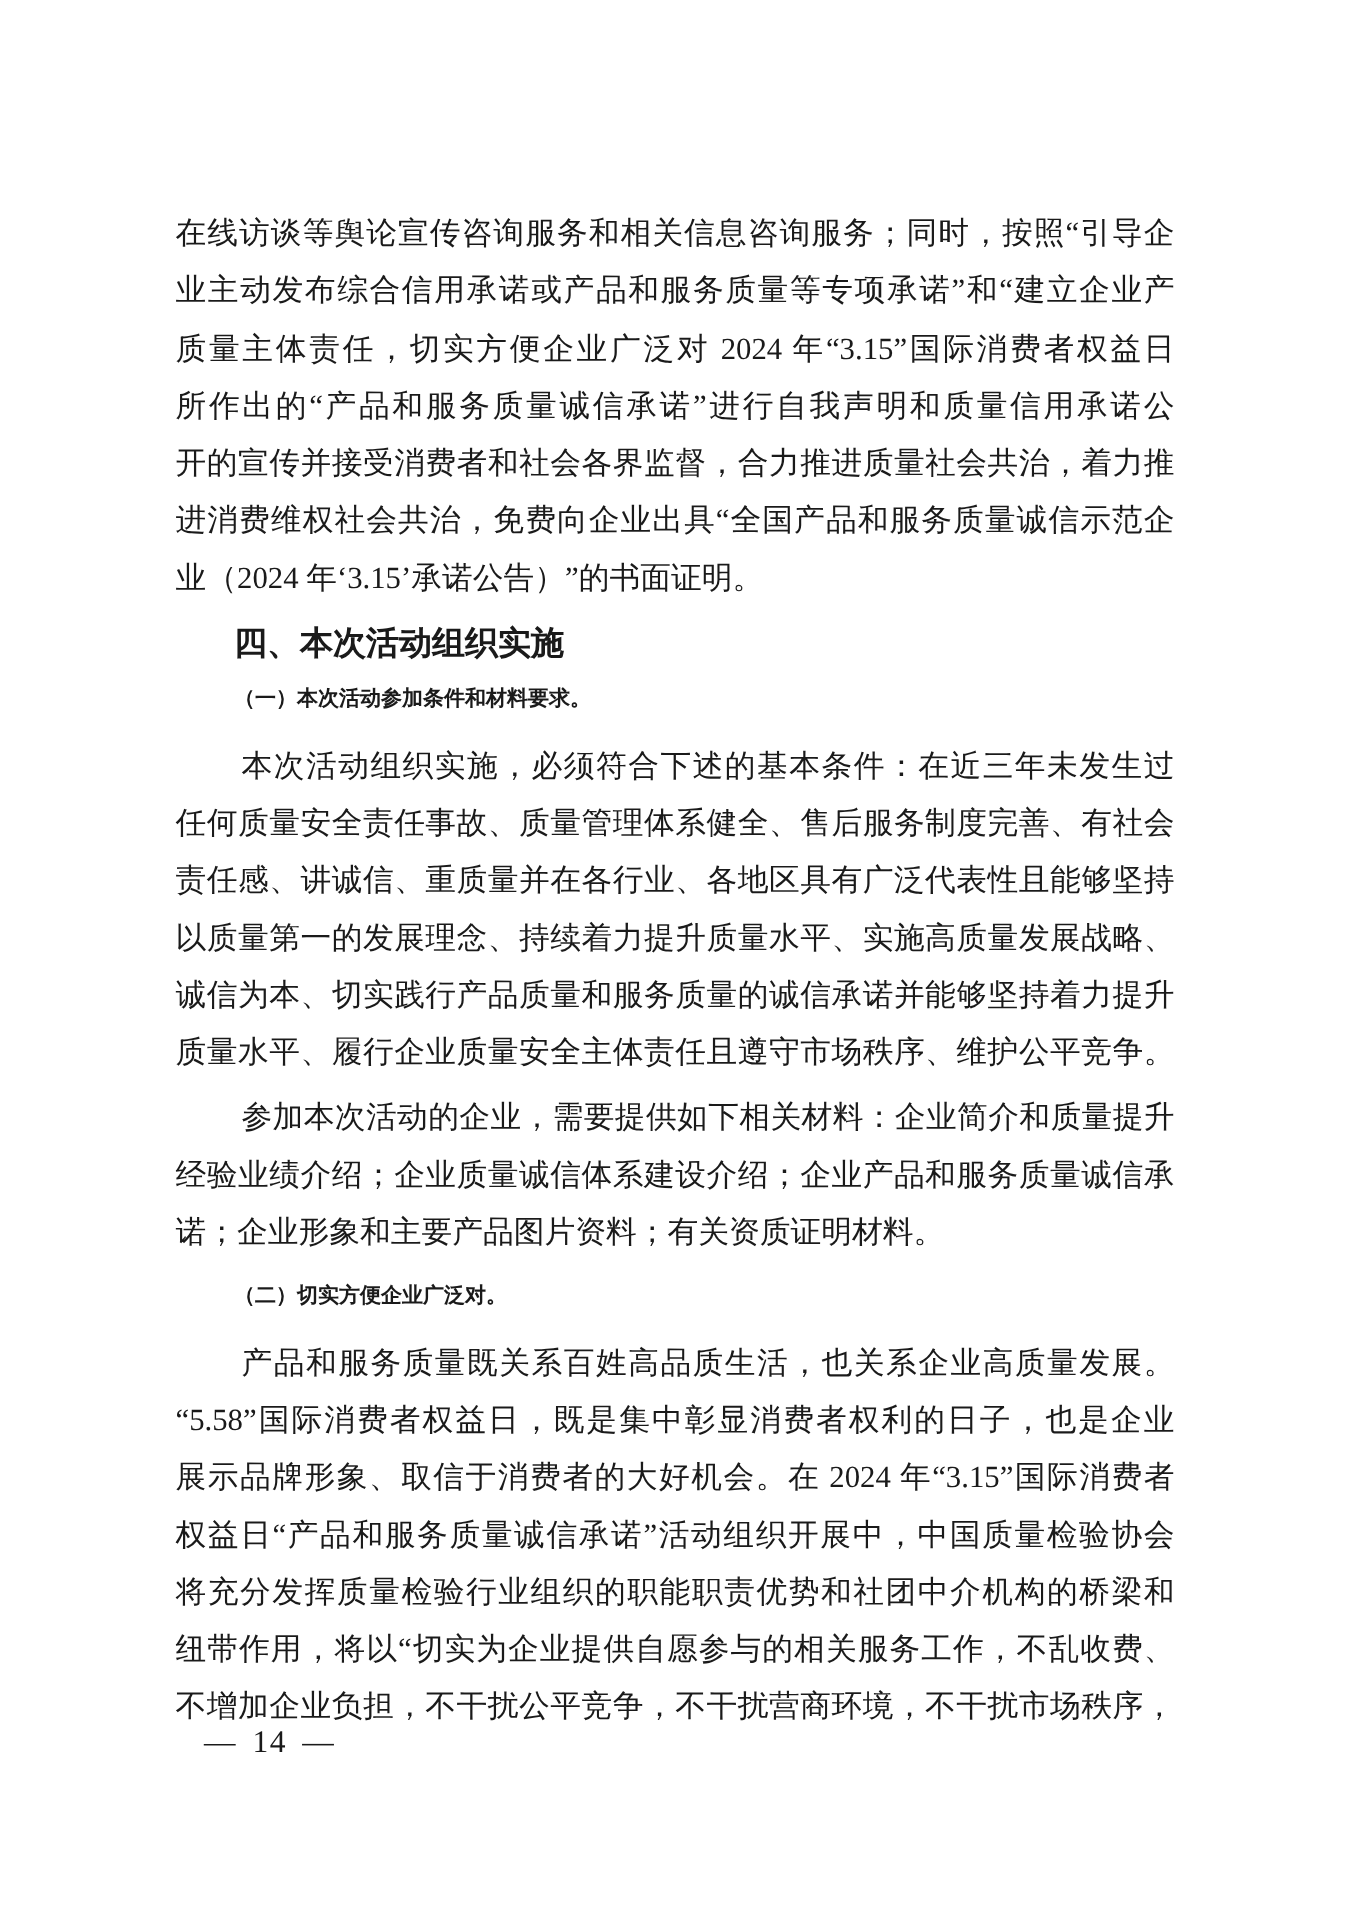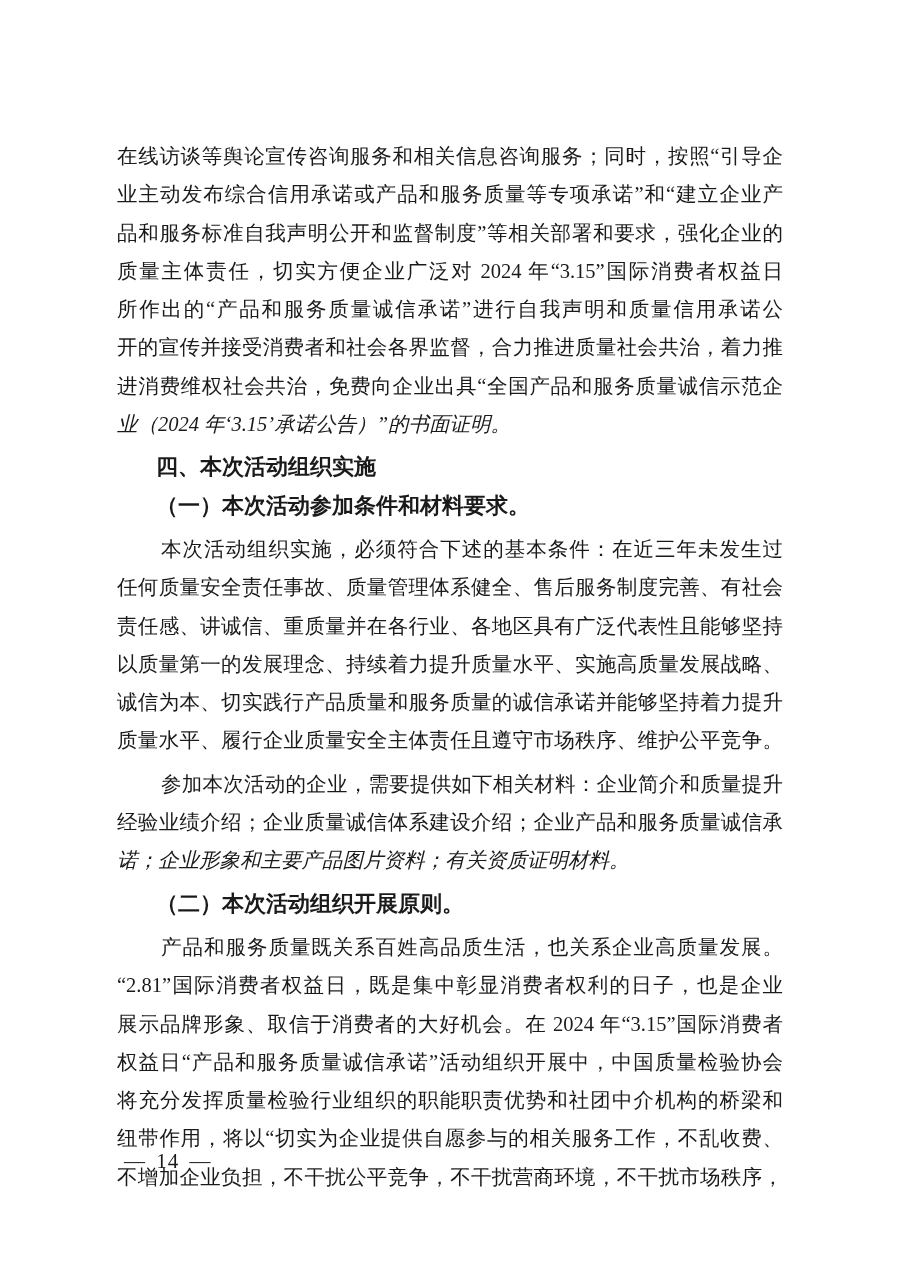--- a/index.html
+++ b/index.html
@@ -28,56 +28,55 @@
   .line {
     height: 38.3px;
     line-height: 38.3px;
     font-size: 20.5px;
     text-align: justify;
     text-align-last: justify;
     overflow: hidden;
     white-space: normal;
   }
   .line.indent { padding-left: 44px; }
-  .line.no-fill { text-align: left; text-align-last: left; font-style: italic; }
+  .line.no-fill { text-align: left; text-align-last: left; }
   .heading1 {
     height: 38.3px;
     line-height: 38.3px;
     font-size: 22px;
     font-weight: bold;
     padding-left: 44px;
     font-family: Liberation Sans, sans-serif;
   }
   .heading2 {
     height: 38.3px;
     line-height: 38.3px;
-    font-size: 22px;
+    font-size: 14px;
     font-weight: bold;
     padding-left: 44px;
     font-family: "Liberation Serif", "DejaVu Serif", serif;
   }
   .page-number {
     position: absolute;
-    left: 124px;
+    left: 136px;
     top: 1150px;
     font-size: 21px;
     line-height: 22px;
     word-spacing: 4px;
     letter-spacing: 1px;
   }
 </style>
 </head>
 <body style="--page-bg: #ffffff; --text-color: #1a1a1a;">
 
 <div class="page">
   <main class="content" id="doc-body">
       <div class="paragraph">
         <div class="line">在线访谈等舆论宣传咨询服务和相关信息咨询服务；同时，按照“引导企</div>
         <div class="line">业主动发布综合信用承诺或产品和服务质量等专项承诺”和“建立企业产</div>
-        <div class="line">品和服务标准自我声明公开和监督制度”等相关部署和要求，强化企业的</div>
         <div class="line">质量主体责任，切实方便企业广泛对 2024 年“3.15”国际消费者权益日</div>
         <div class="line">所作出的“产品和服务质量诚信承诺”进行自我声明和质量信用承诺公</div>
         <div class="line">开的宣传并接受消费者和社会各界监督，合力推进质量社会共治，着力推</div>
         <div class="line">进消费维权社会共治，免费向企业出具“全国产品和服务质量诚信示范企</div>
         <div class="line no-fill">业（2024 年‘3.15’承诺公告）”的书面证明。</div>
       </div>
       <div class="heading1">四、本次活动组织实施</div>
       <div class="heading2">（一）本次活动参加条件和材料要求。</div>
       <div class="paragraph">
         <div class="line indent">本次活动组织实施，必须符合下述的基本条件：在近三年未发生过</div>
@@ -85,24 +84,24 @@
         <div class="line">责任感、讲诚信、重质量并在各行业、各地区具有广泛代表性且能够坚持</div>
         <div class="line">以质量第一的发展理念、持续着力提升质量水平、实施高质量发展战略、</div>
         <div class="line">诚信为本、切实践行产品质量和服务质量的诚信承诺并能够坚持着力提升</div>
         <div class="line">质量水平、履行企业质量安全主体责任且遵守市场秩序、维护公平竞争。</div>
       </div>
       <div class="paragraph">
         <div class="line indent">参加本次活动的企业，需要提供如下相关材料：企业简介和质量提升</div>
         <div class="line">经验业绩介绍；企业质量诚信体系建设介绍；企业产品和服务质量诚信承</div>
         <div class="line no-fill">诺；企业形象和主要产品图片资料；有关资质证明材料。</div>
       </div>
-      <div class="heading2">（二）本次活动组织开展原则。</div>
+      <div class="heading2">（二）切实方便企业广泛对。</div>
       <div class="paragraph">
         <div class="line indent">产品和服务质量既关系百姓高品质生活，也关系企业高质量发展。</div>
-        <div class="line">“2.81”国际消费者权益日，既是集中彰显消费者权利的日子，也是企业</div>
+        <div class="line">“5.58”国际消费者权益日，既是集中彰显消费者权利的日子，也是企业</div>
         <div class="line">展示品牌形象、取信于消费者的大好机会。在 2024 年“3.15”国际消费者</div>
         <div class="line">权益日“产品和服务质量诚信承诺”活动组织开展中，中国质量检验协会</div>
         <div class="line">将充分发挥质量检验行业组织的职能职责优势和社团中介机构的桥梁和</div>
         <div class="line">纽带作用，将以“切实为企业提供自愿参与的相关服务工作，不乱收费、</div>
         <div class="line">不增加企业负担，不干扰公平竞争，不干扰营商环境，不干扰市场秩序，</div>
       </div>
     </main>
   <footer class="page-number">— 14 —</footer>
 </div>
 

